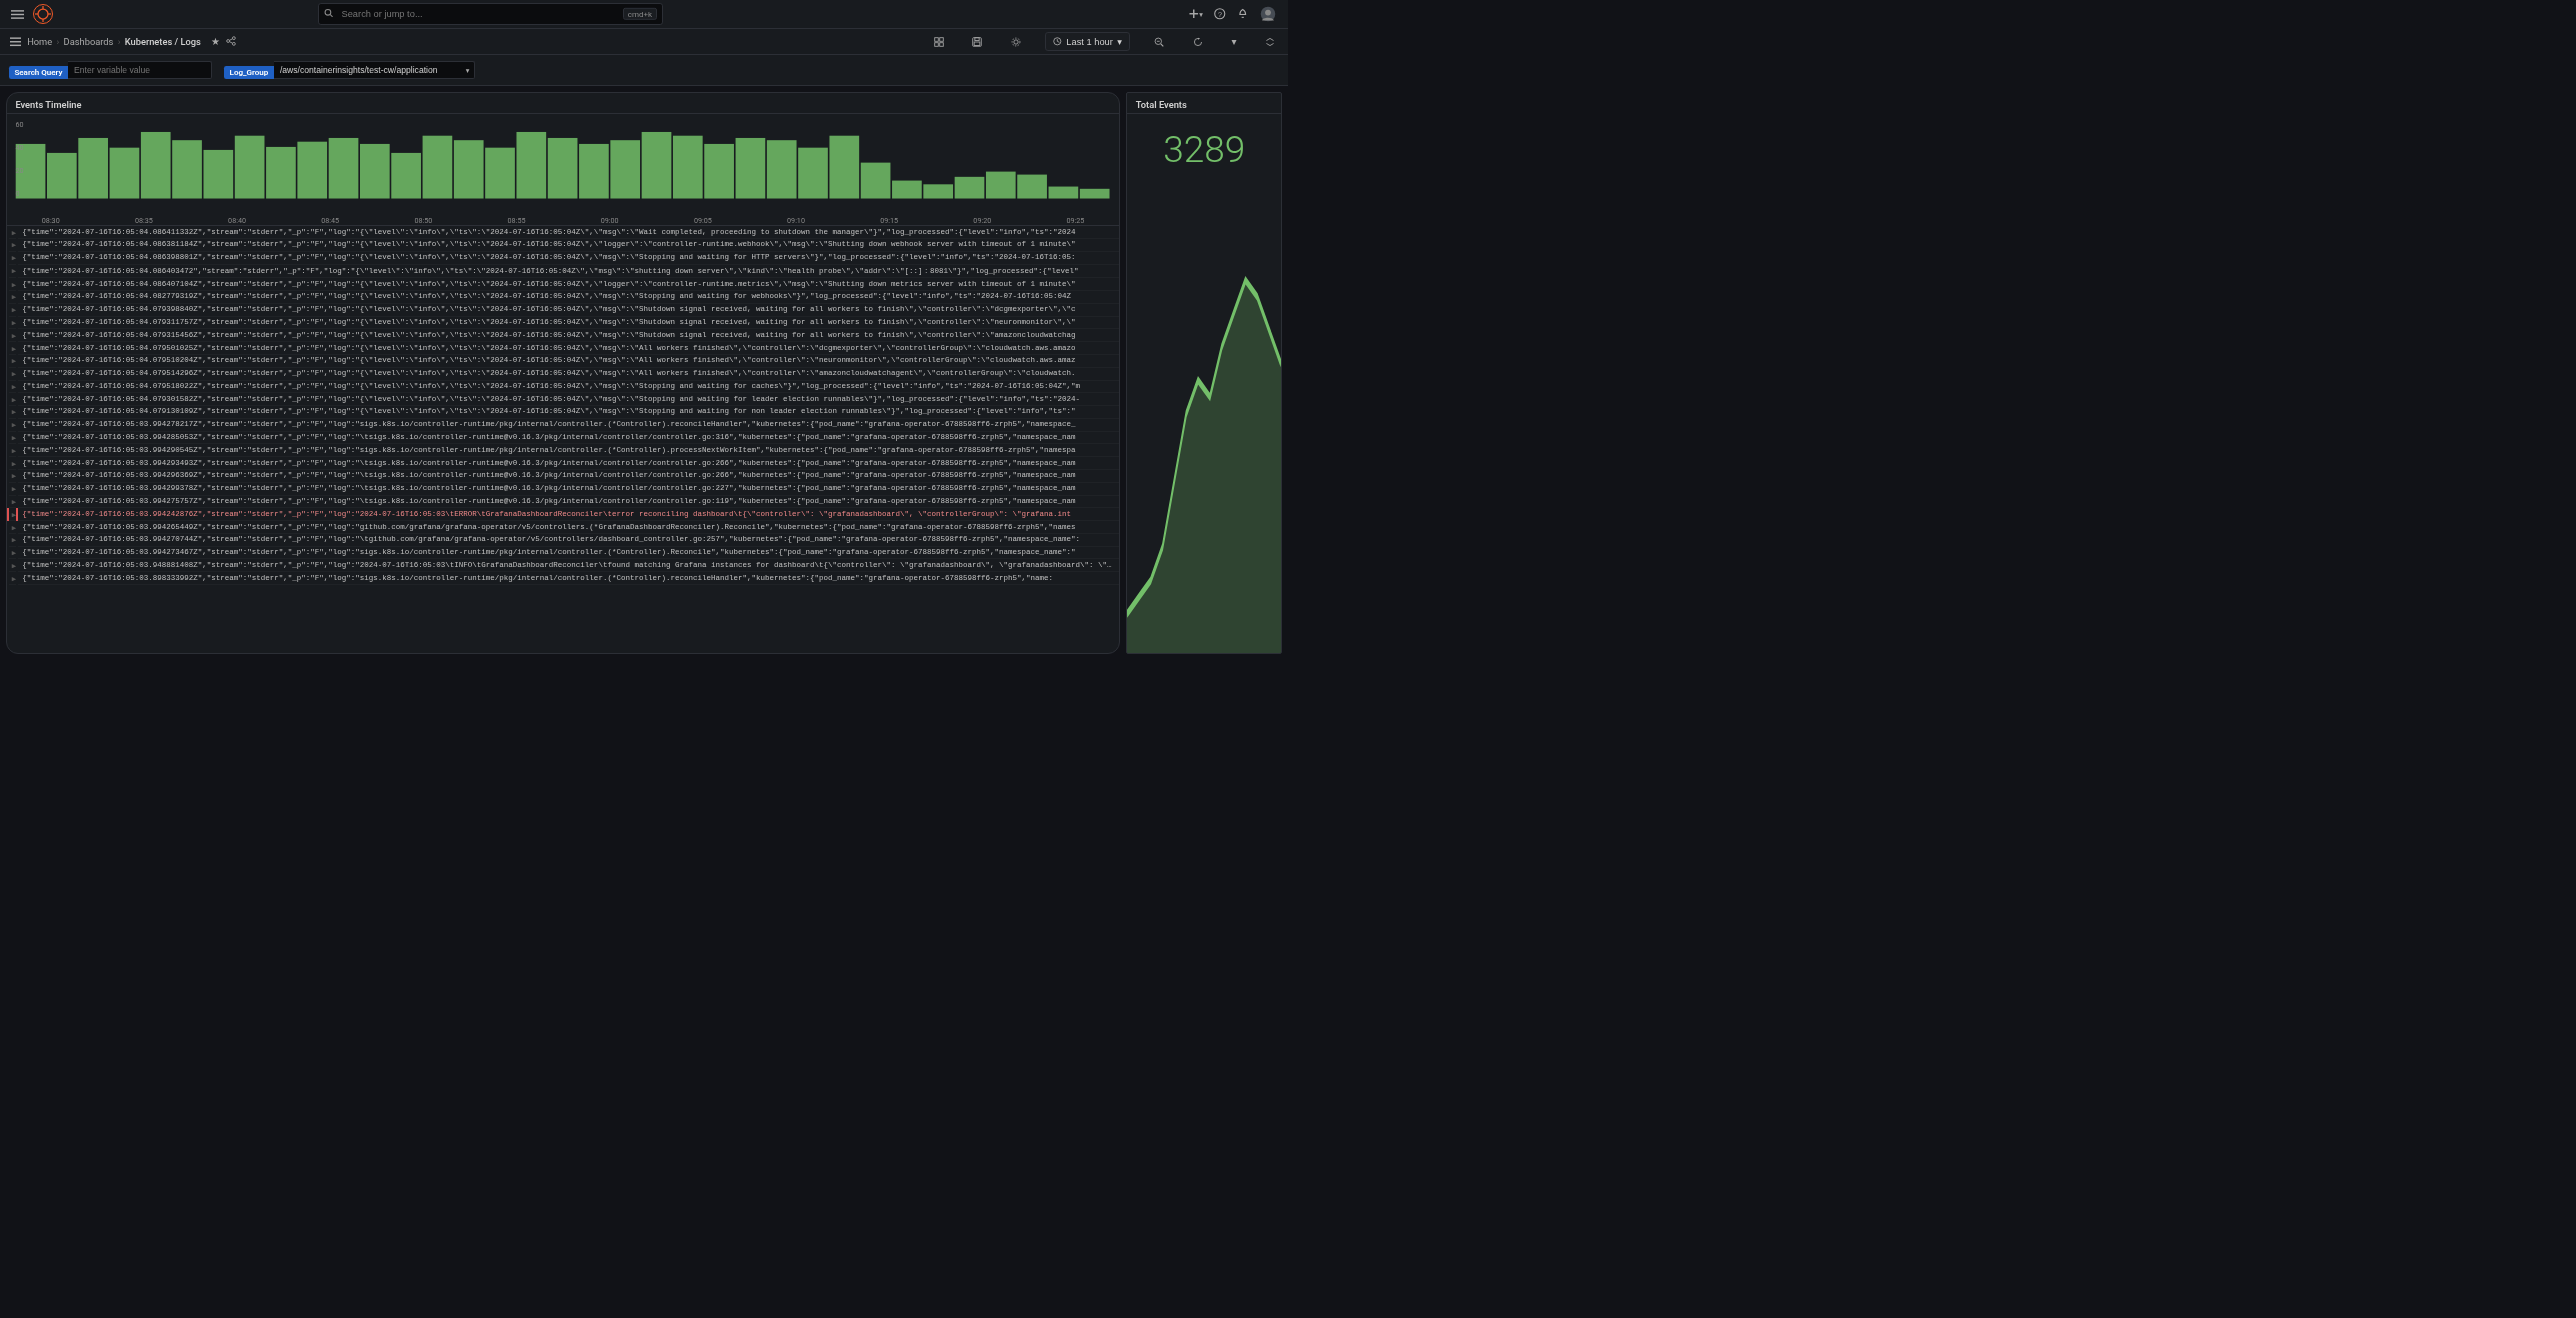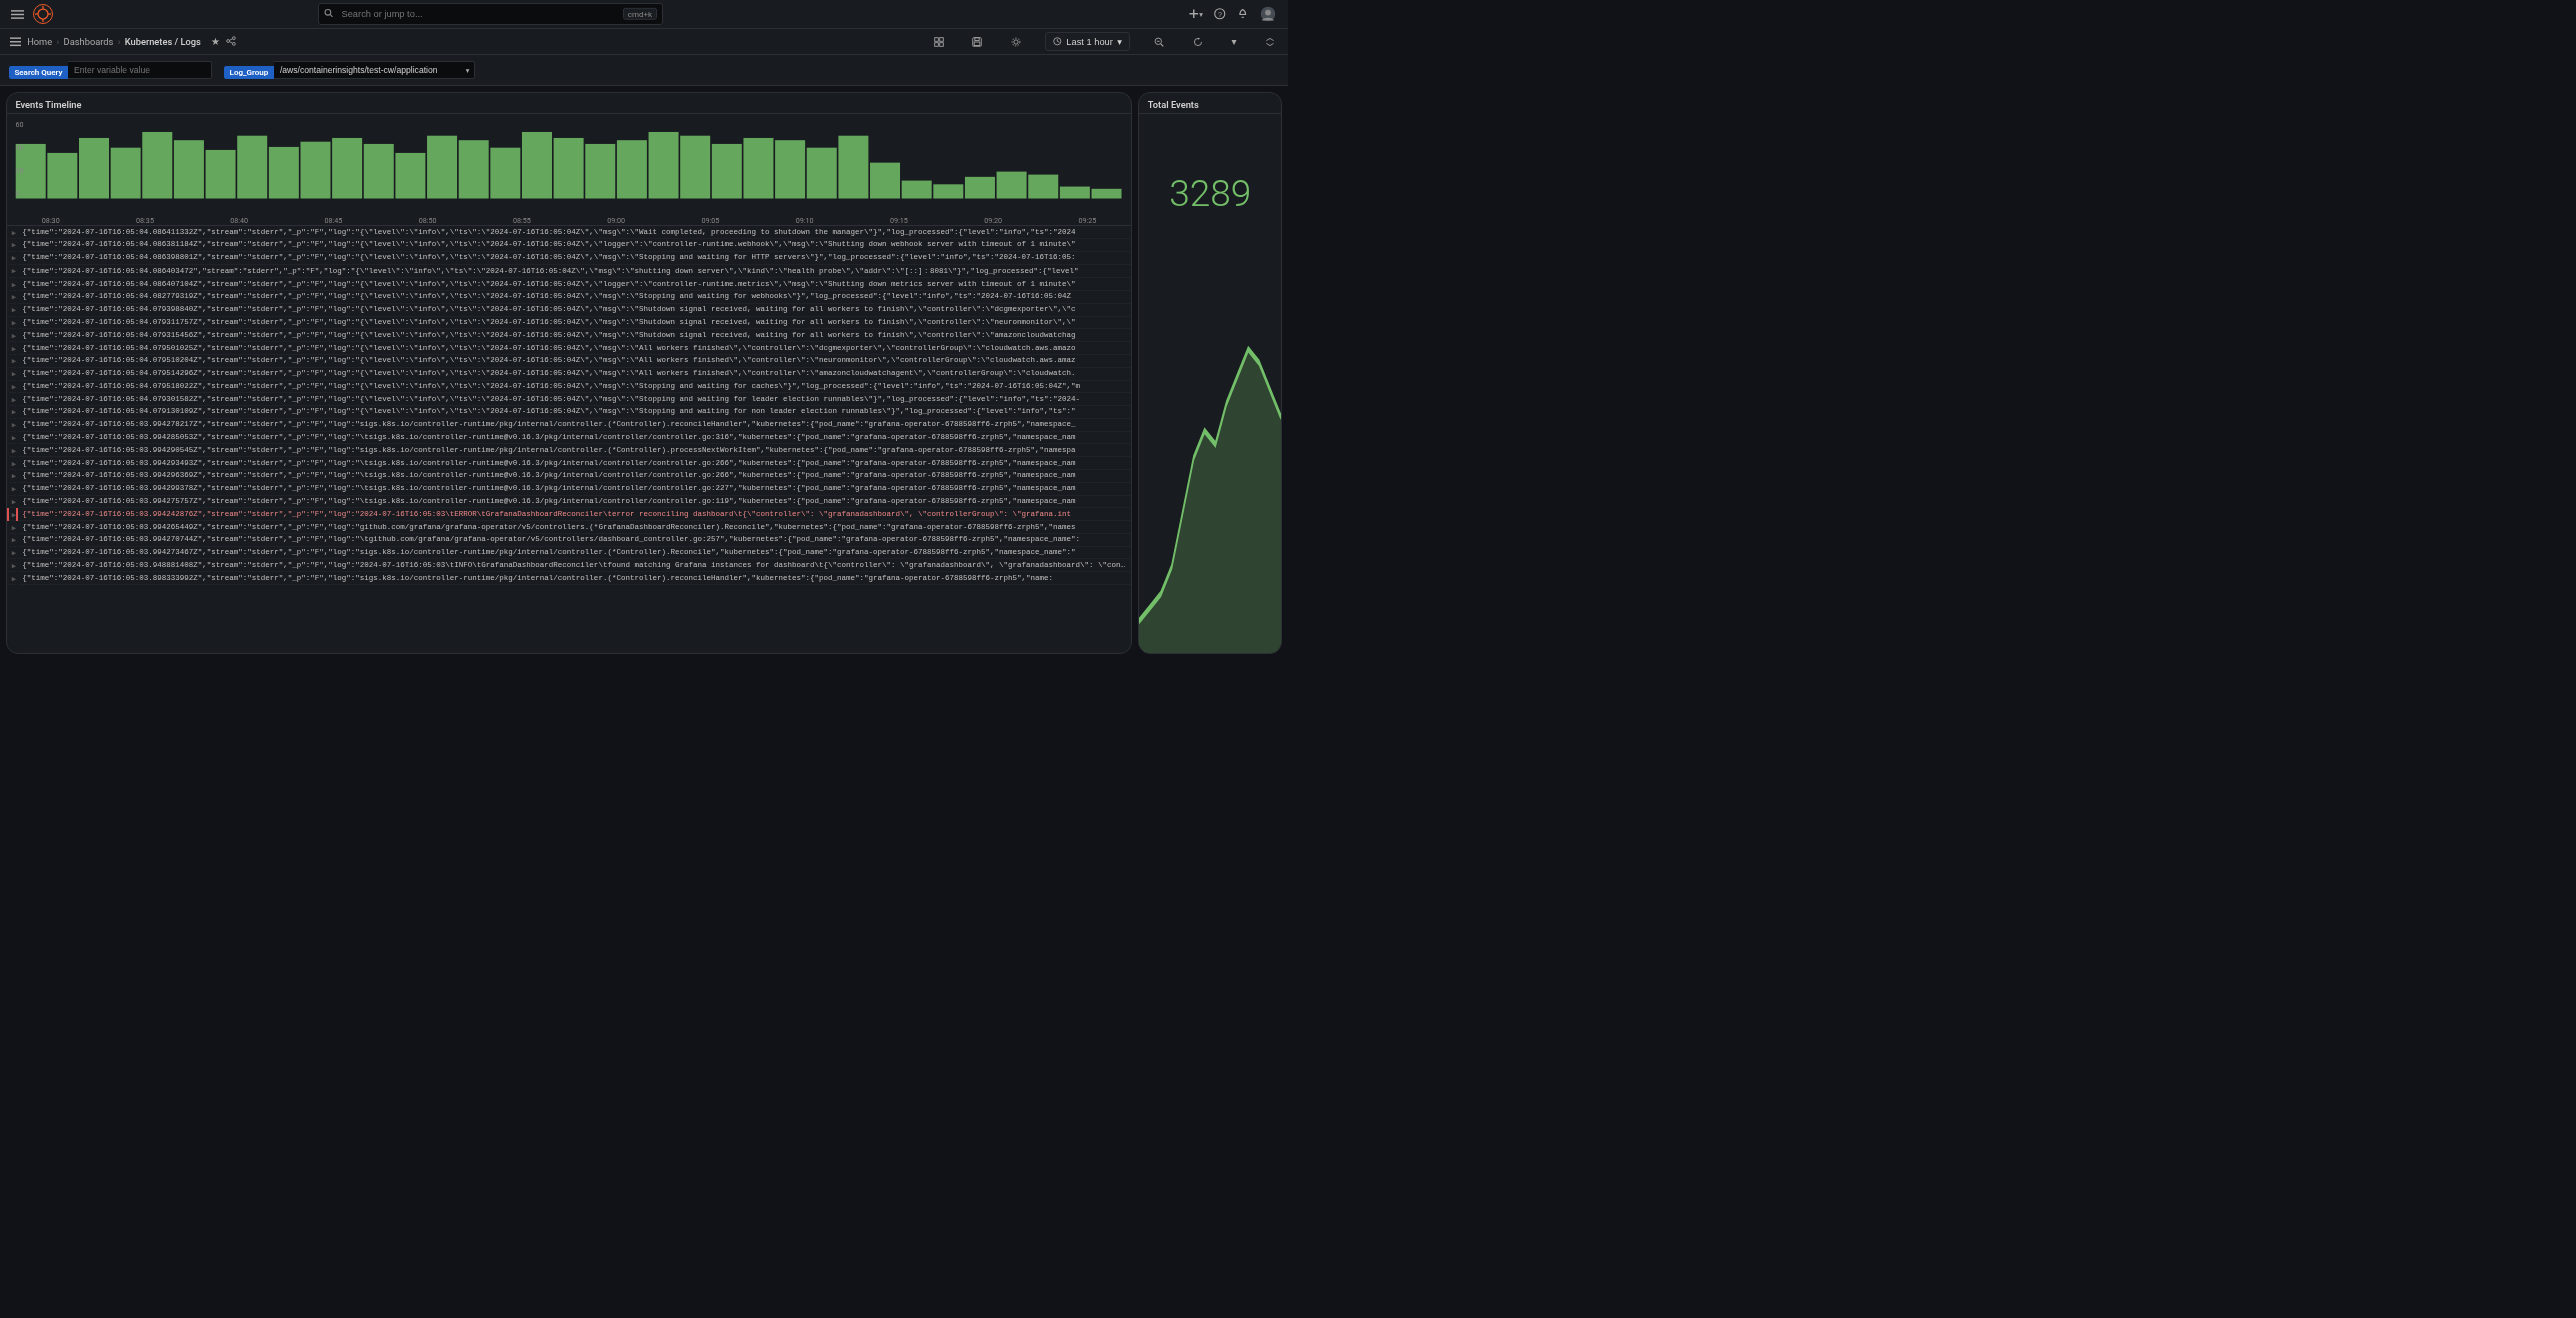--- a/index.html
+++ b/index.html
@@ -300,30 +300,29 @@
       width: 100%;
       max-width: 863px;
       color: #c0c0c0;
       font-size: 7.5px;
     }
     .log-row-error td { border-left: 2.2px solid #e05252; }
     .log-row-info td { border-left: 2.2px solid transparent; }
 
     
     .total-events-panel {
-      width: 144px;
+      width: 156px;
       background: #181b1f;
       border: 0.7px solid #2c2f36;
       margin: 5.8px 5.8px 5.8px 2.9px;
-      border-radius: 12px;
+      border-radius: 2px;
       display: flex;
       flex-direction: column;
       overflow: hidden;
       flex-shrink: 0;
-      gap: 44px;
     }
     .total-events-value {
       color: #73bf69;
       font-size: 37px;
       font-weight: 300;
       text-align: center;
       padding: 14.4px 0 0;
       flex-shrink: 0;
     }
     .total-events-chart {

